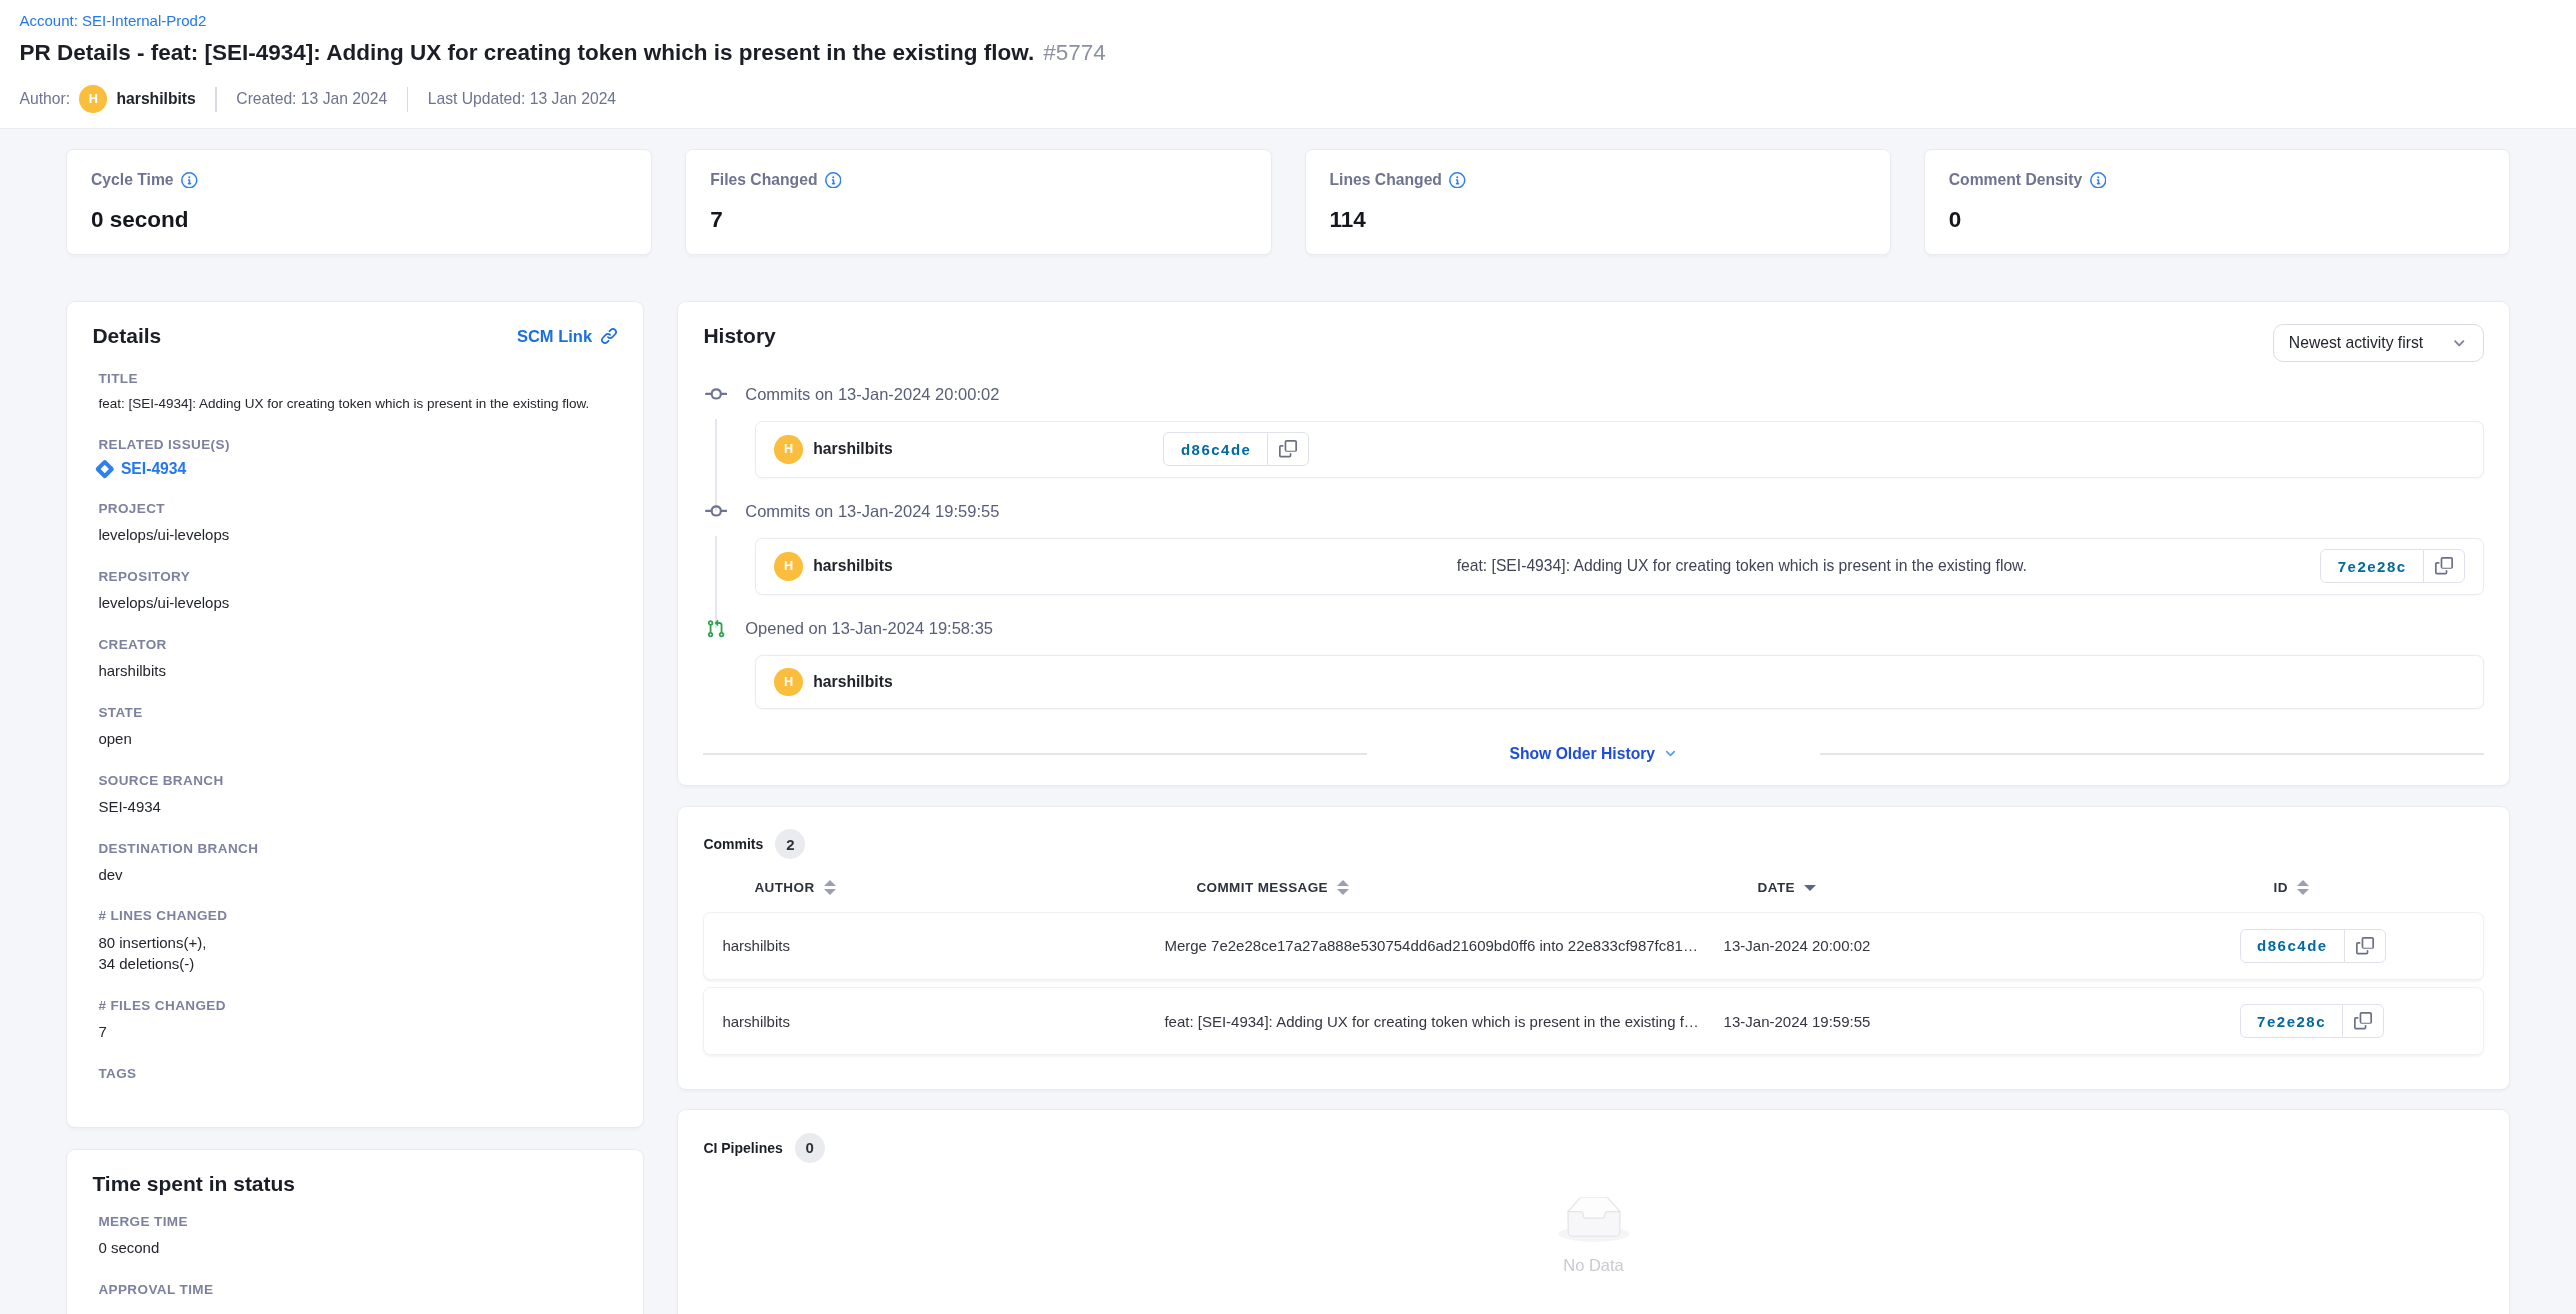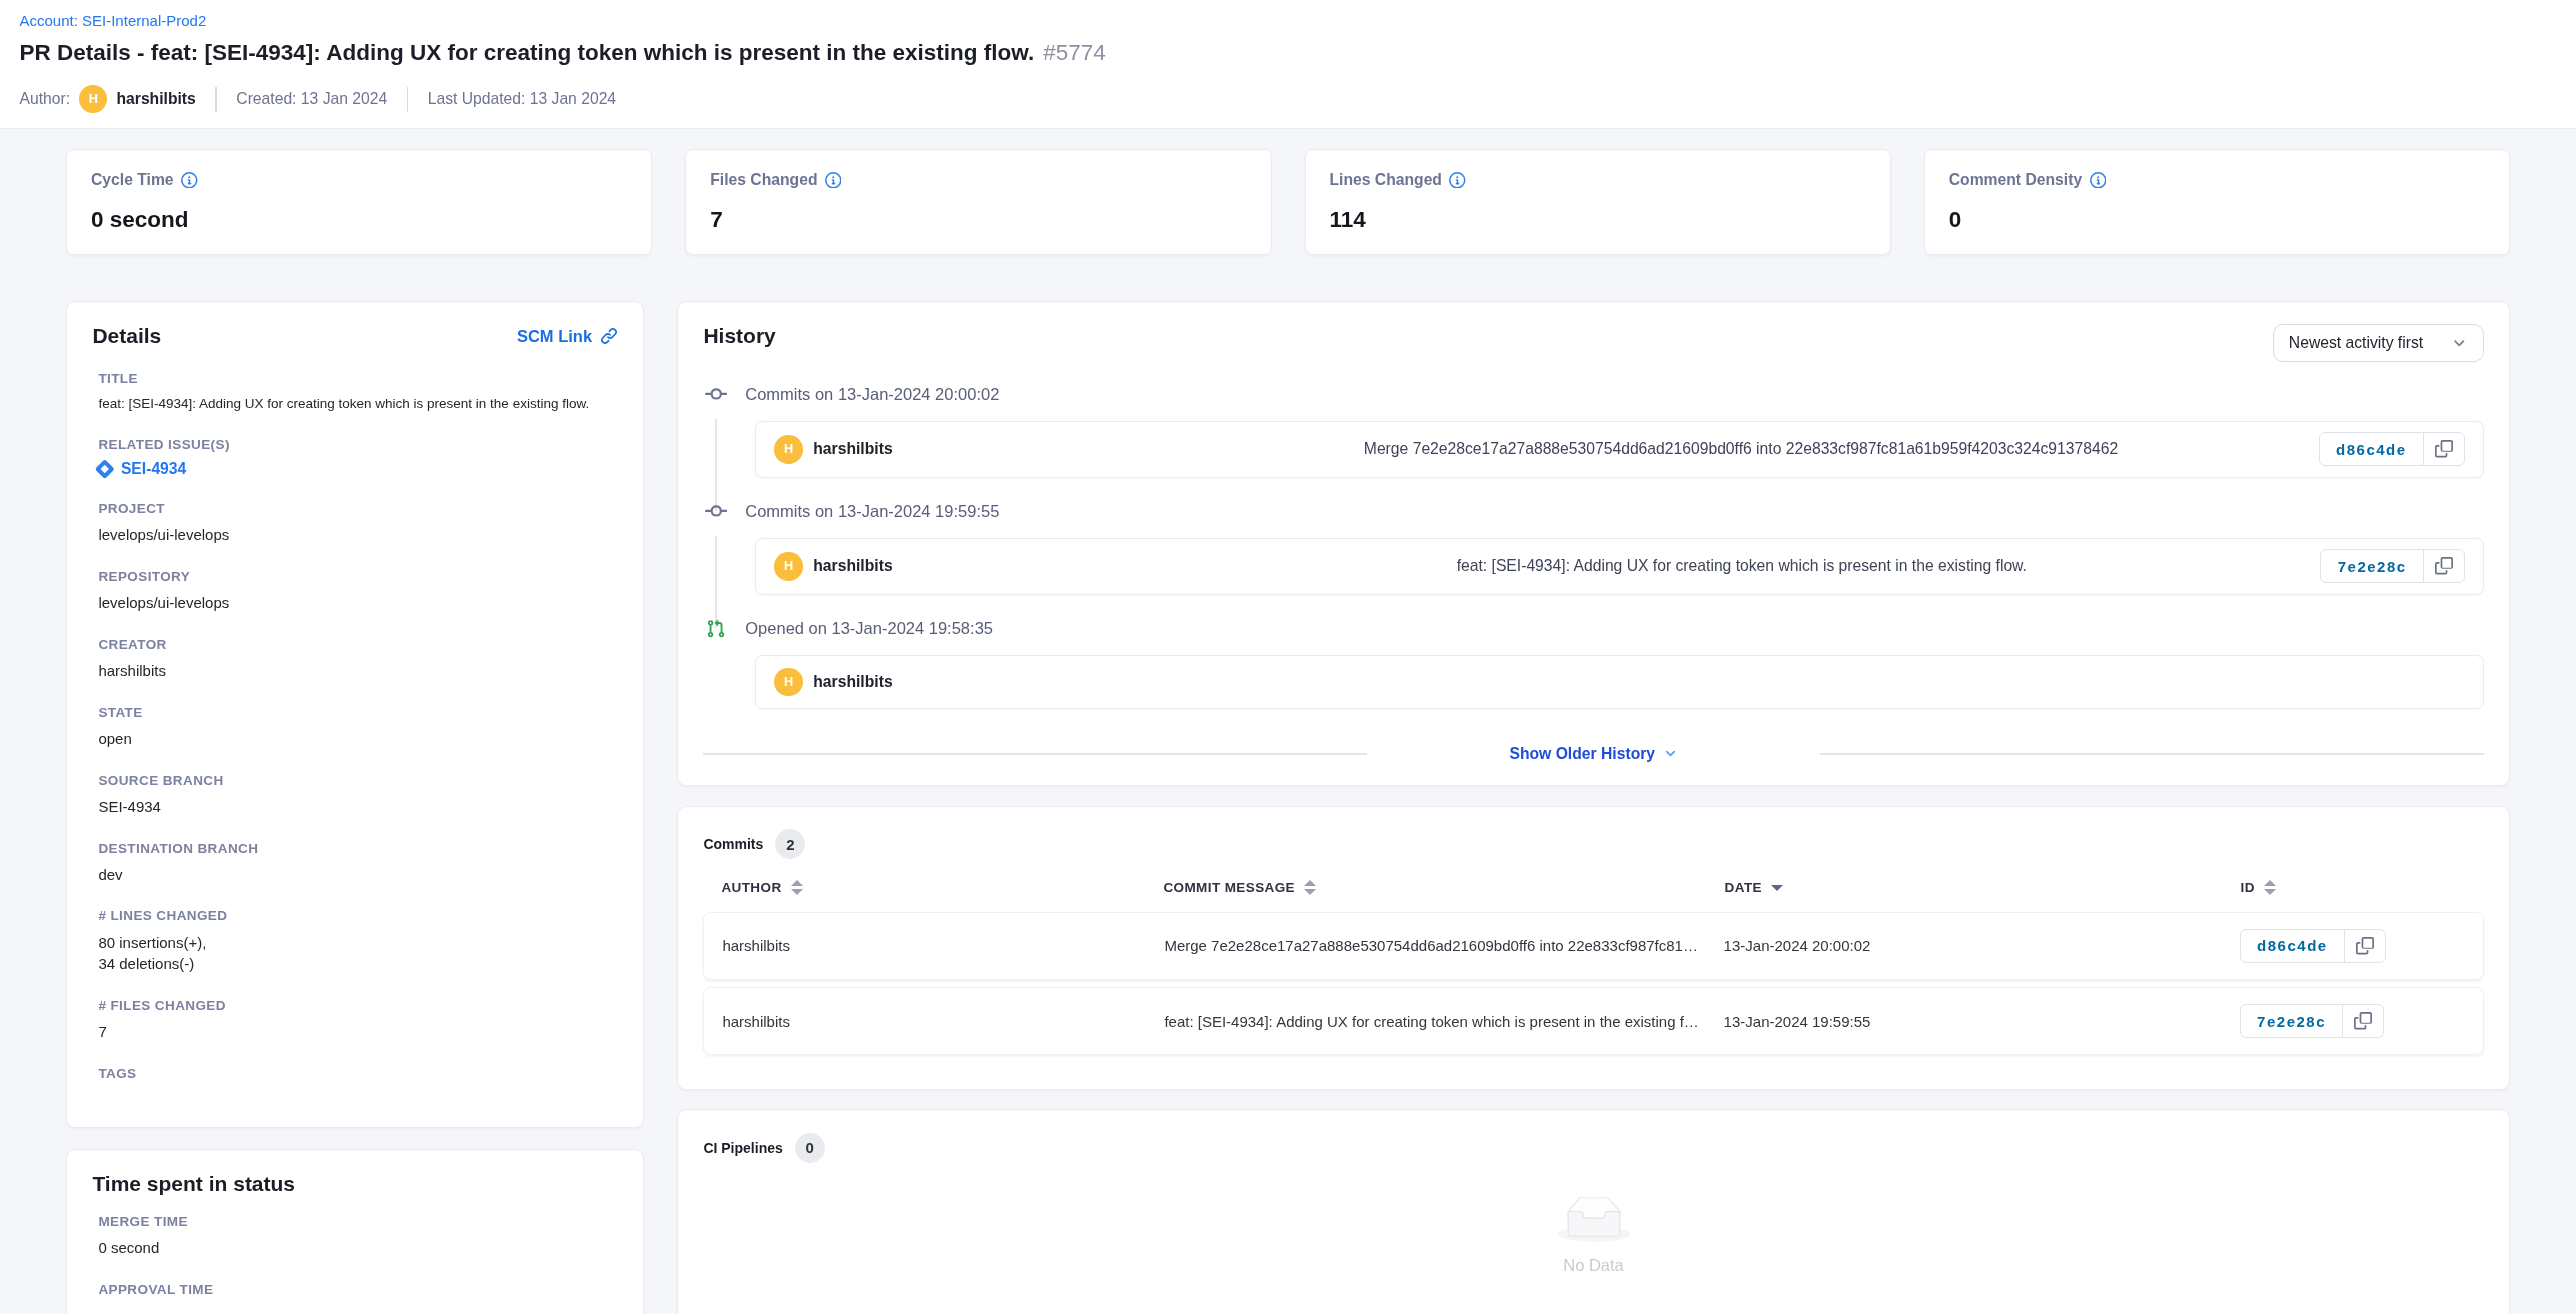--- a/index.html
+++ b/index.html
@@ -78,21 +78,21 @@
               gap:7.5px;cursor:pointer;white-space:nowrap;}
   
   .commits-panel{min-height:284px;}
   .section-head{display:flex;align-items:center;gap:12px;}
   .section-title{font-size:14px;font-weight:700;color:#1b1e27;}
   .count-badge{background:#e9ebef;border-radius:50%;min-width:30px;height:30px;display:flex;
                align-items:center;justify-content:center;font-size:15px;color:#2f323c;font-weight:600;}
   .ctable{margin-top:21px;}
   .thead{display:grid;grid-template-columns:442px 1fr 516px 225px;padding:0 18px;font-size:13.5px;
          font-weight:700;color:#2e323e;letter-spacing:0.4px;align-items:center;margin-bottom:16.5px;}
-  .th{display:flex;align-items:center;gap:9px;cursor:pointer;}
+  .th{display:flex;align-items:center;gap:9px;cursor:pointer;margin-left:33px;}
   .sort{display:flex;flex-direction:column;align-items:center;}
   .caret-up{width:0;height:0;border-left:6px solid transparent;border-right:6px solid transparent;
             border-bottom:6.7px solid #9aa0b2;}
   .caret-down{width:0;height:0;border-left:6px solid transparent;border-right:6px solid transparent;
               border-top:6.7px solid #9aa0b2;margin-top:3px;}
   .caret-down.only{margin-top:0;border-top-color:#5f6580;}
   .trow{display:grid;grid-template-columns:442px 1fr 516px 225px;align-items:center;padding:0 18px;
         height:66px;background:#fff;border:1.5px solid #eef0f4;border-radius:7.5px;margin-bottom:7.5px;
         box-shadow:0 1.5px 2.2px rgba(35,44,66,0.05);}
   .td{font-size:15px;color:#33363f;}
@@ -274,21 +274,20 @@
                     <path d="M11.93 8.5a4.002 4.002 0 0 1-7.86 0H.75a.75.75 0 0 1 0-1.5h3.32a4.002 4.002 0 0 1 7.86 0h3.32a.75.75 0 0 1 0 1.5Zm-1.43-.75a2.5 2.5 0 1 0-5 0 2.5 2.5 0 0 0 5 0Z"></path>
                   </svg>
               </span>
               <span>Commits on 13-Jan-2024 20:00:02</span>
             </div>
             <div class="timeline-card">
               <div class="card-author">
                 <span class="avatar">H</span>
                 <span class="name">harshilbits</span>
               </div>
-              <div class="card-message">Merge 7e2e28ce17a27a888e530754dd6ad21609bd0ff6 into 22e833cf987fc81a61b959f4203c324c91378462</div>
               <div class="hash-group">
                 <span class="hash-badge">d86c4de</span>
                 <span class="copy-btn">
                   <svg width="18" height="18" viewBox="0 0 16 16" fill="#6b7084">
                       <path d="M0 6.75C0 5.784.784 5 1.75 5h1.5a.75.75 0 0 1 0 1.5h-1.5a.25.25 0 0 0-.25.25v7.5c0 .138.112.25.25.25h7.5a.25.25 0 0 0 .25-.25v-1.5a.75.75 0 0 1 1.5 0v1.5A1.75 1.75 0 0 1 9.25 16h-7.5A1.75 1.75 0 0 1 0 14.25Zm5-4.5C5 1.284 5.784.5 6.75.5h7.5c.966 0 1.75.784 1.75 1.75v7.5A1.75 1.75 0 0 1 14.25 11h-7.5A1.75 1.75 0 0 1 5 9.25Zm1.75-.25a.25.25 0 0 0-.25.25v7.5c0 .138.112.25.25.25h7.5a.25.25 0 0 0 .25-.25v-7.5a.25.25 0 0 0-.25-.25Z" transform="translate(0,-0.5)"></path>
                     </svg>
                 </span>
               </div>
             </div>
           </div>

